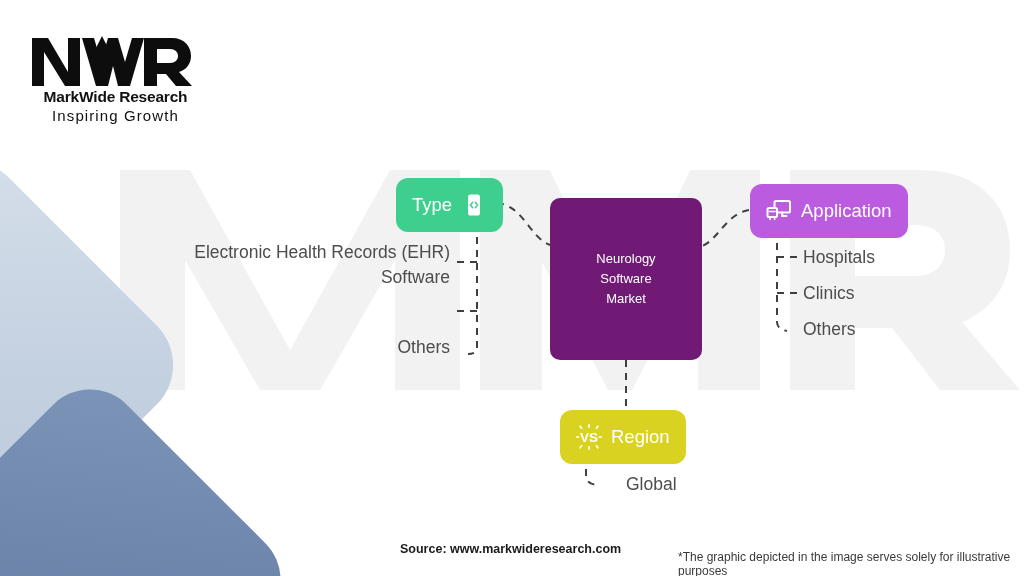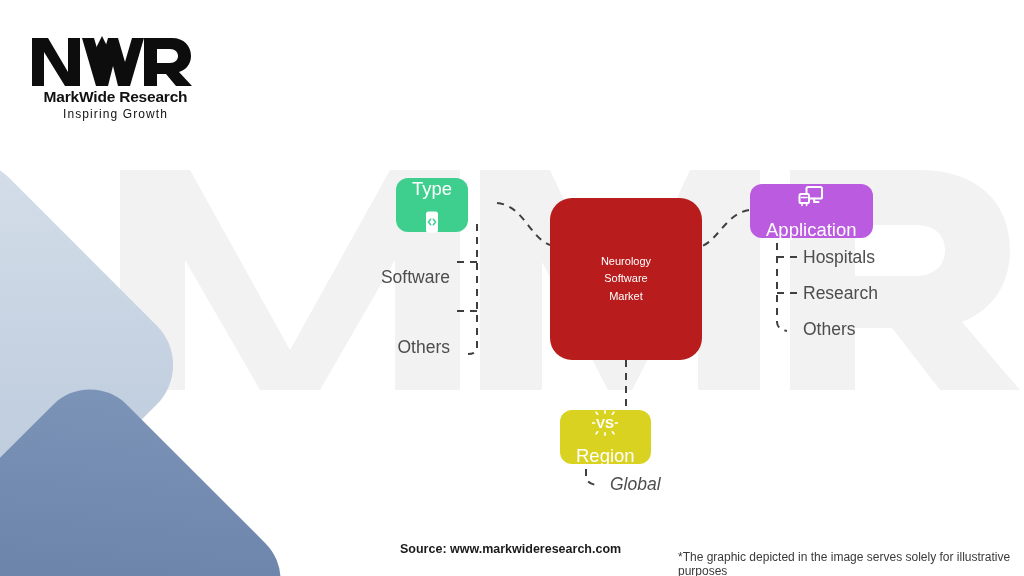--- a/index.html
+++ b/index.html
@@ -64,21 +64,21 @@
   }
   .logo-mark { display: block; }
   .logo-name {
     font-size: 15.5px;
     font-weight: bold;
     color: #111111;
     letter-spacing: -0.2px;
     margin-top: -2px;
   }
   .logo-tag {
-    font-size: 12px;
+    font-size: 15px;
     color: #111111;
     letter-spacing: 1.1px;
     margin-top: 1px;
   }
 
   
   .title {
     position: absolute;
     left: 0;
     right: 0;
@@ -99,44 +99,43 @@
     height: 576px;
   }
 
   
   .center-node {
     position: absolute;
     left: 550px;
     top: 198px;
     width: 152px;
     height: 162px;
-    background: #b91c1c;
-    border-radius: 22px;
+    background: #701a75;
+    border-radius: 10px;
     display: flex;
     align-items: center;
     justify-content: center;
     text-align: center;
     color: #ffffff;
-    font-size: 11px;
+    font-size: 13px;
     line-height: 1.55;
   }
 
   
   .badge {
     position: absolute;
     display: flex;
     align-items: center;
     gap: 9px;
     border-radius: 12px;
     color: #ffffff;
     font-size: 18.5px;
     padding: 0 16px;
     height: 54px;
     box-sizing: border-box;
-    flex-direction: column;
   }
   .badge-type {
     left: 396px;
     top: 178px;
     background: #3ecf8e;
   }
   .badge-application {
     left: 750px;
     top: 184px;
     background: #bb5ce0;
@@ -281,27 +280,27 @@
           <path d="M2.6 13 L0.6 13"></path>
           <path d="M23.4 13 L25.4 13"></path>
         </g>
         <text x="13" y="18.2" text-anchor="middle" font-family="Liberation Sans, sans-serif" font-size="13.5" font-weight="bold" fill="#ffffff">VS</text>
       </svg>
     </span>
     <span>Region</span>
   </div>
 
   <div class="leaf leaf-left" style="left:150px; top:240px; width:300px; line-height:1.45;">
-    <br>
+    <span>Electronic Health Records (EHR)</span><br>
     <span>Software</span>
   </div>
   <div class="leaf" style="left:290px; top:337px; width:160px; text-align:right;">Others</div>
 
   <div class="leaf" style="left:803px; top:247px;">Hospitals</div>
-  <div class="leaf" style="left:803px; top:283px;">Research</div>
+  <div class="leaf" style="left:803px; top:283px;">Clinics</div>
   <div class="leaf" style="left:803px; top:319px;">Others</div>
 
-  <div class="leaf" style="left:610px; top:474px;font-style:italic;">Global</div>
+  <div class="leaf" style="left:626px; top:474px;">Global</div>
 
   <div class="source">Source: www.markwideresearch.com</div>
   <div class="disclaimer">*The graphic depicted in the image serves solely for illustrative purposes</div>
 
 </div>
 
 </body></html>

